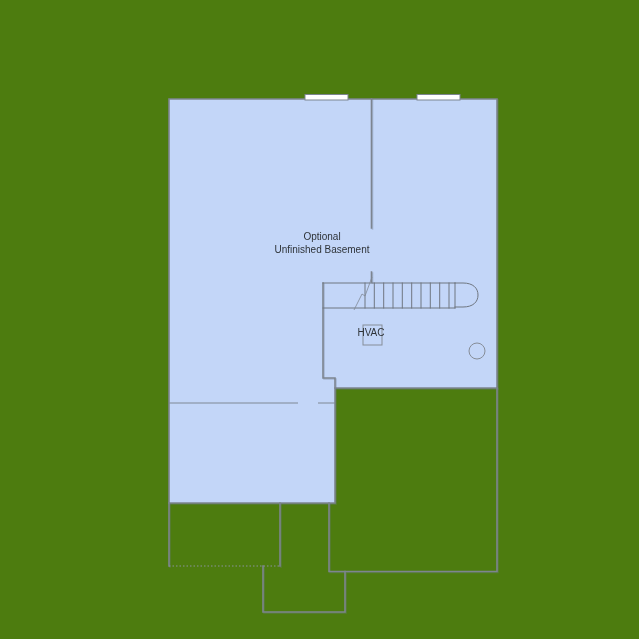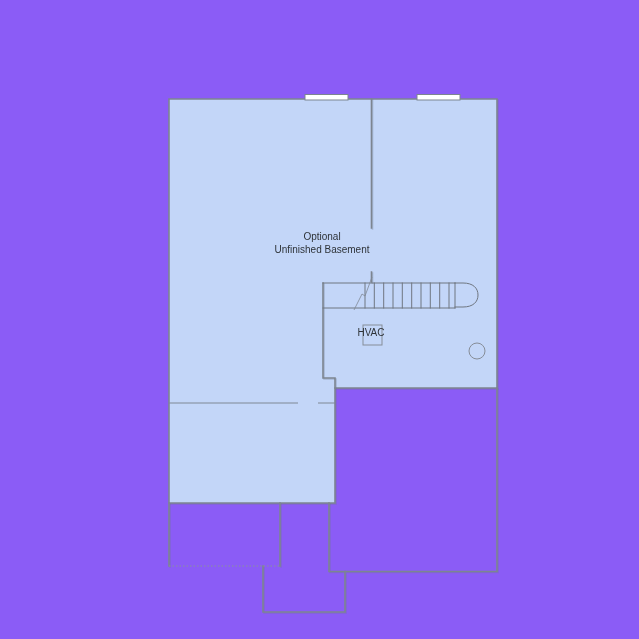--- a/index.html
+++ b/index.html
@@ -8,21 +8,21 @@
     width: 639px;
     height: 639px;
     background: #ffffff;
     overflow: hidden;
     font-family: "Liberation Sans", sans-serif;
   }
   .canvas {
     position: relative;
     width: 639px;
     height: 639px;
-    background: #8b5cf6;
+    background: #4d7c0f;
   }
   svg { display: block; }
 
   .wall {
     fill: none;
     stroke: #7d8590;
     stroke-width: 1.6;
     stroke-linecap: square;
     stroke-linejoin: miter;
   }

